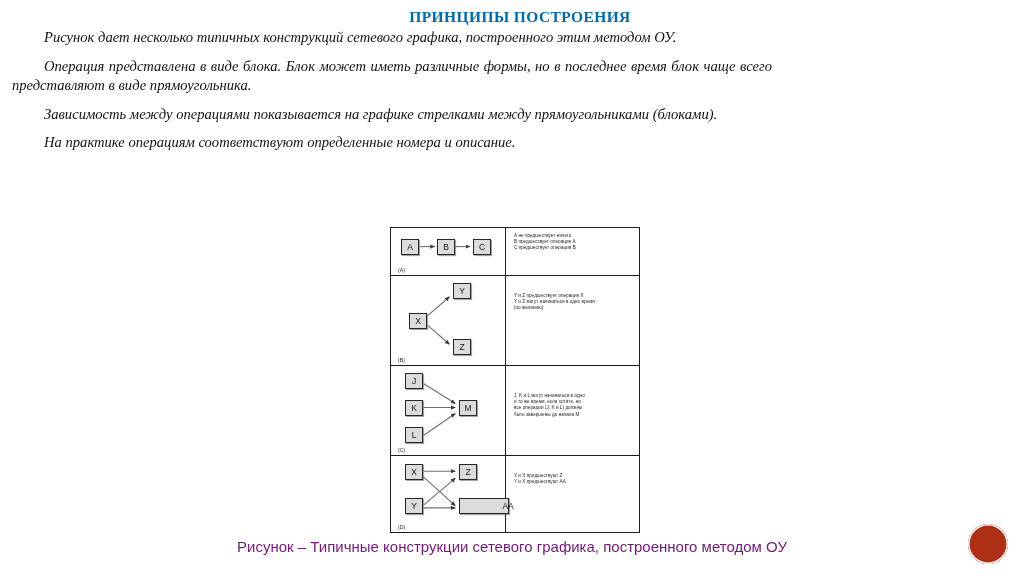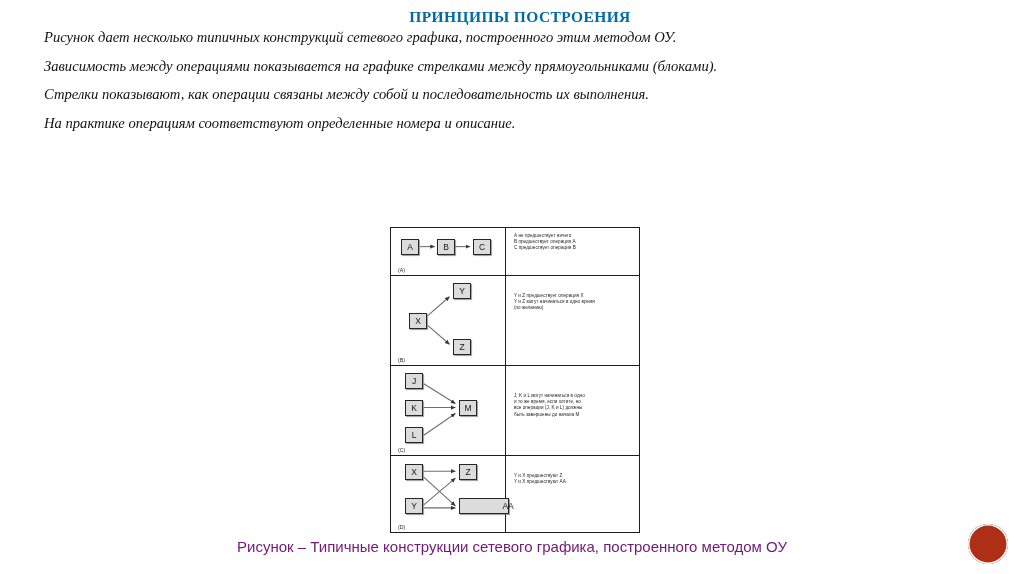--- a/index.html
+++ b/index.html
@@ -161,22 +161,22 @@
     z-index: 7;
   }
 </style>
 </head>
 <body>
 
 <div class="doc-title">ПРИНЦИПЫ ПОСТРОЕНИЯ</div>
 
 <div class="body-copy">
   <p class="para">Рисунок дает несколько типичных конструкций сетевого графика, построенного этим методом ОУ.</p>
+  <p class="para">Операция представлена в виде блока. Блок может иметь различные формы, но в последнее время блок чаще всего представляют в виде прямоугольника.</p>
   <p class="para">Зависимость между операциями показывается на графике стрелками между прямоугольниками (блоками).</p>
-  <p class="para">Стрелки показывают, как операции связаны между собой и последовательность их выполнения.</p>
   <p class="para last">На практике операциям соответствуют определенные номера и описание.</p>
 </div>
 
 <div class="figure">
 
   <div class="fig-row" style="height:48px;">
     <div class="fig-graph">
       <div class="node" style="left:10px; top:11px;">A</div>
       <div class="node" style="left:46px; top:11px;">B</div>
       <div class="node" style="left:82px; top:11px;">C</div>

